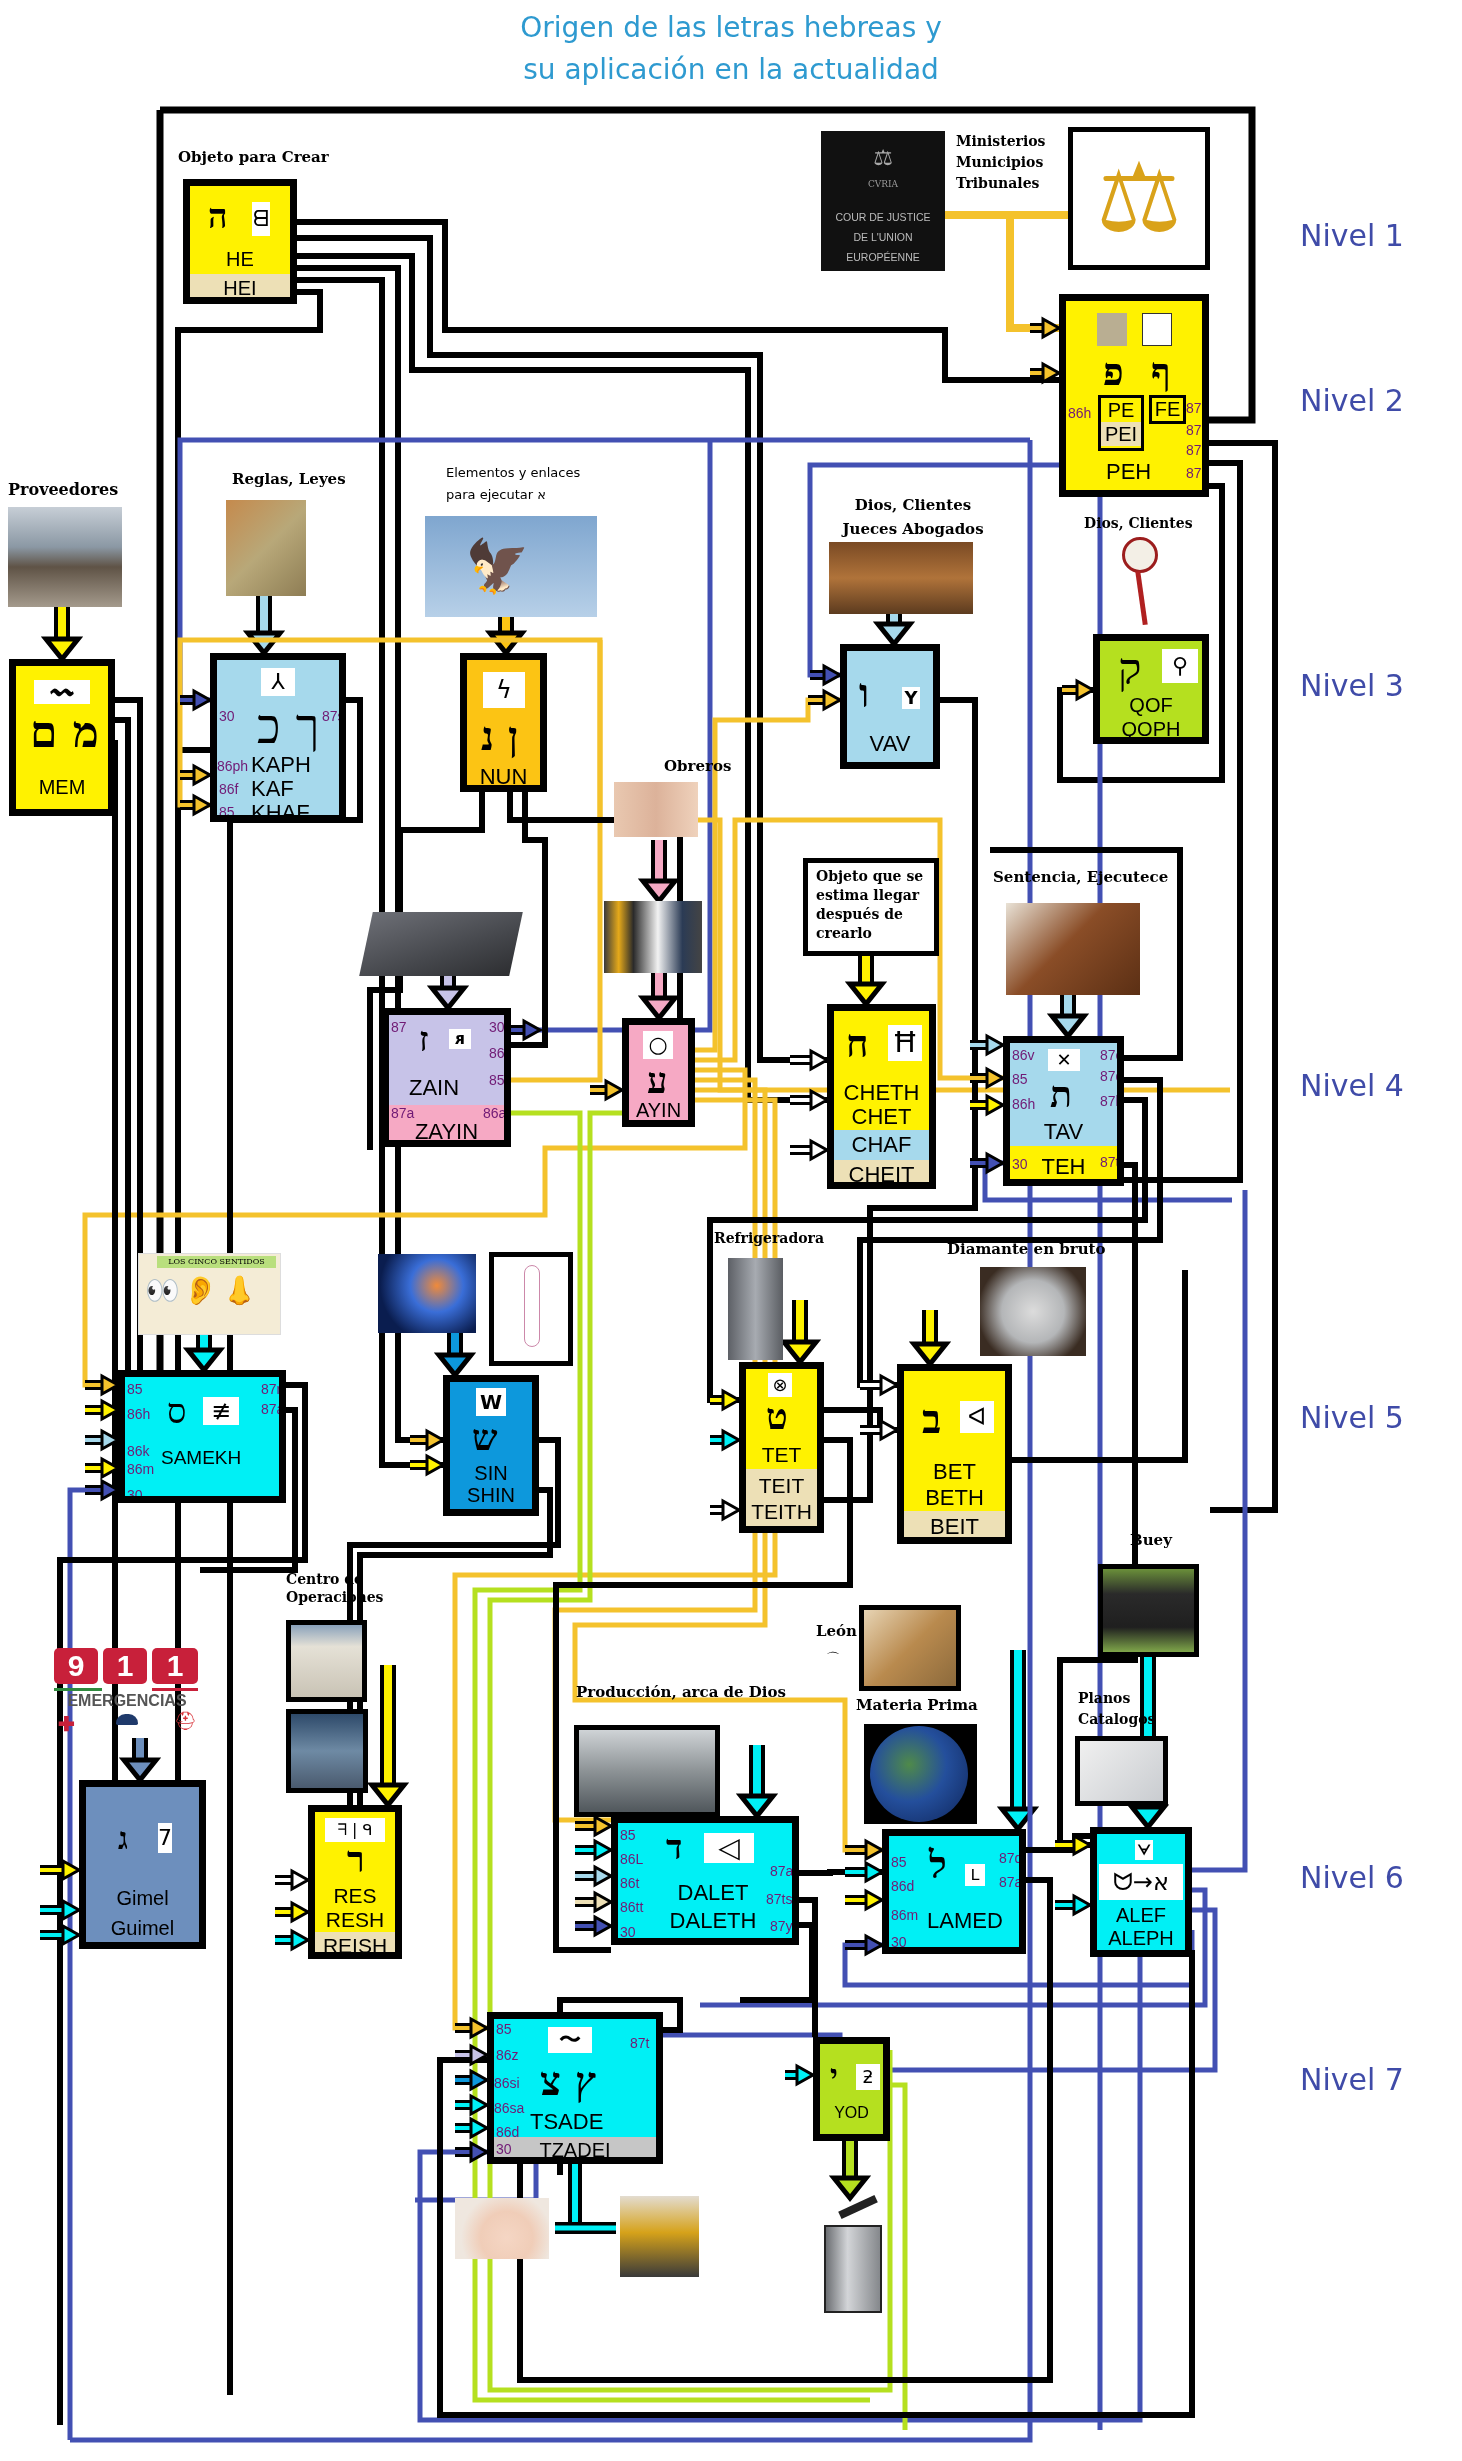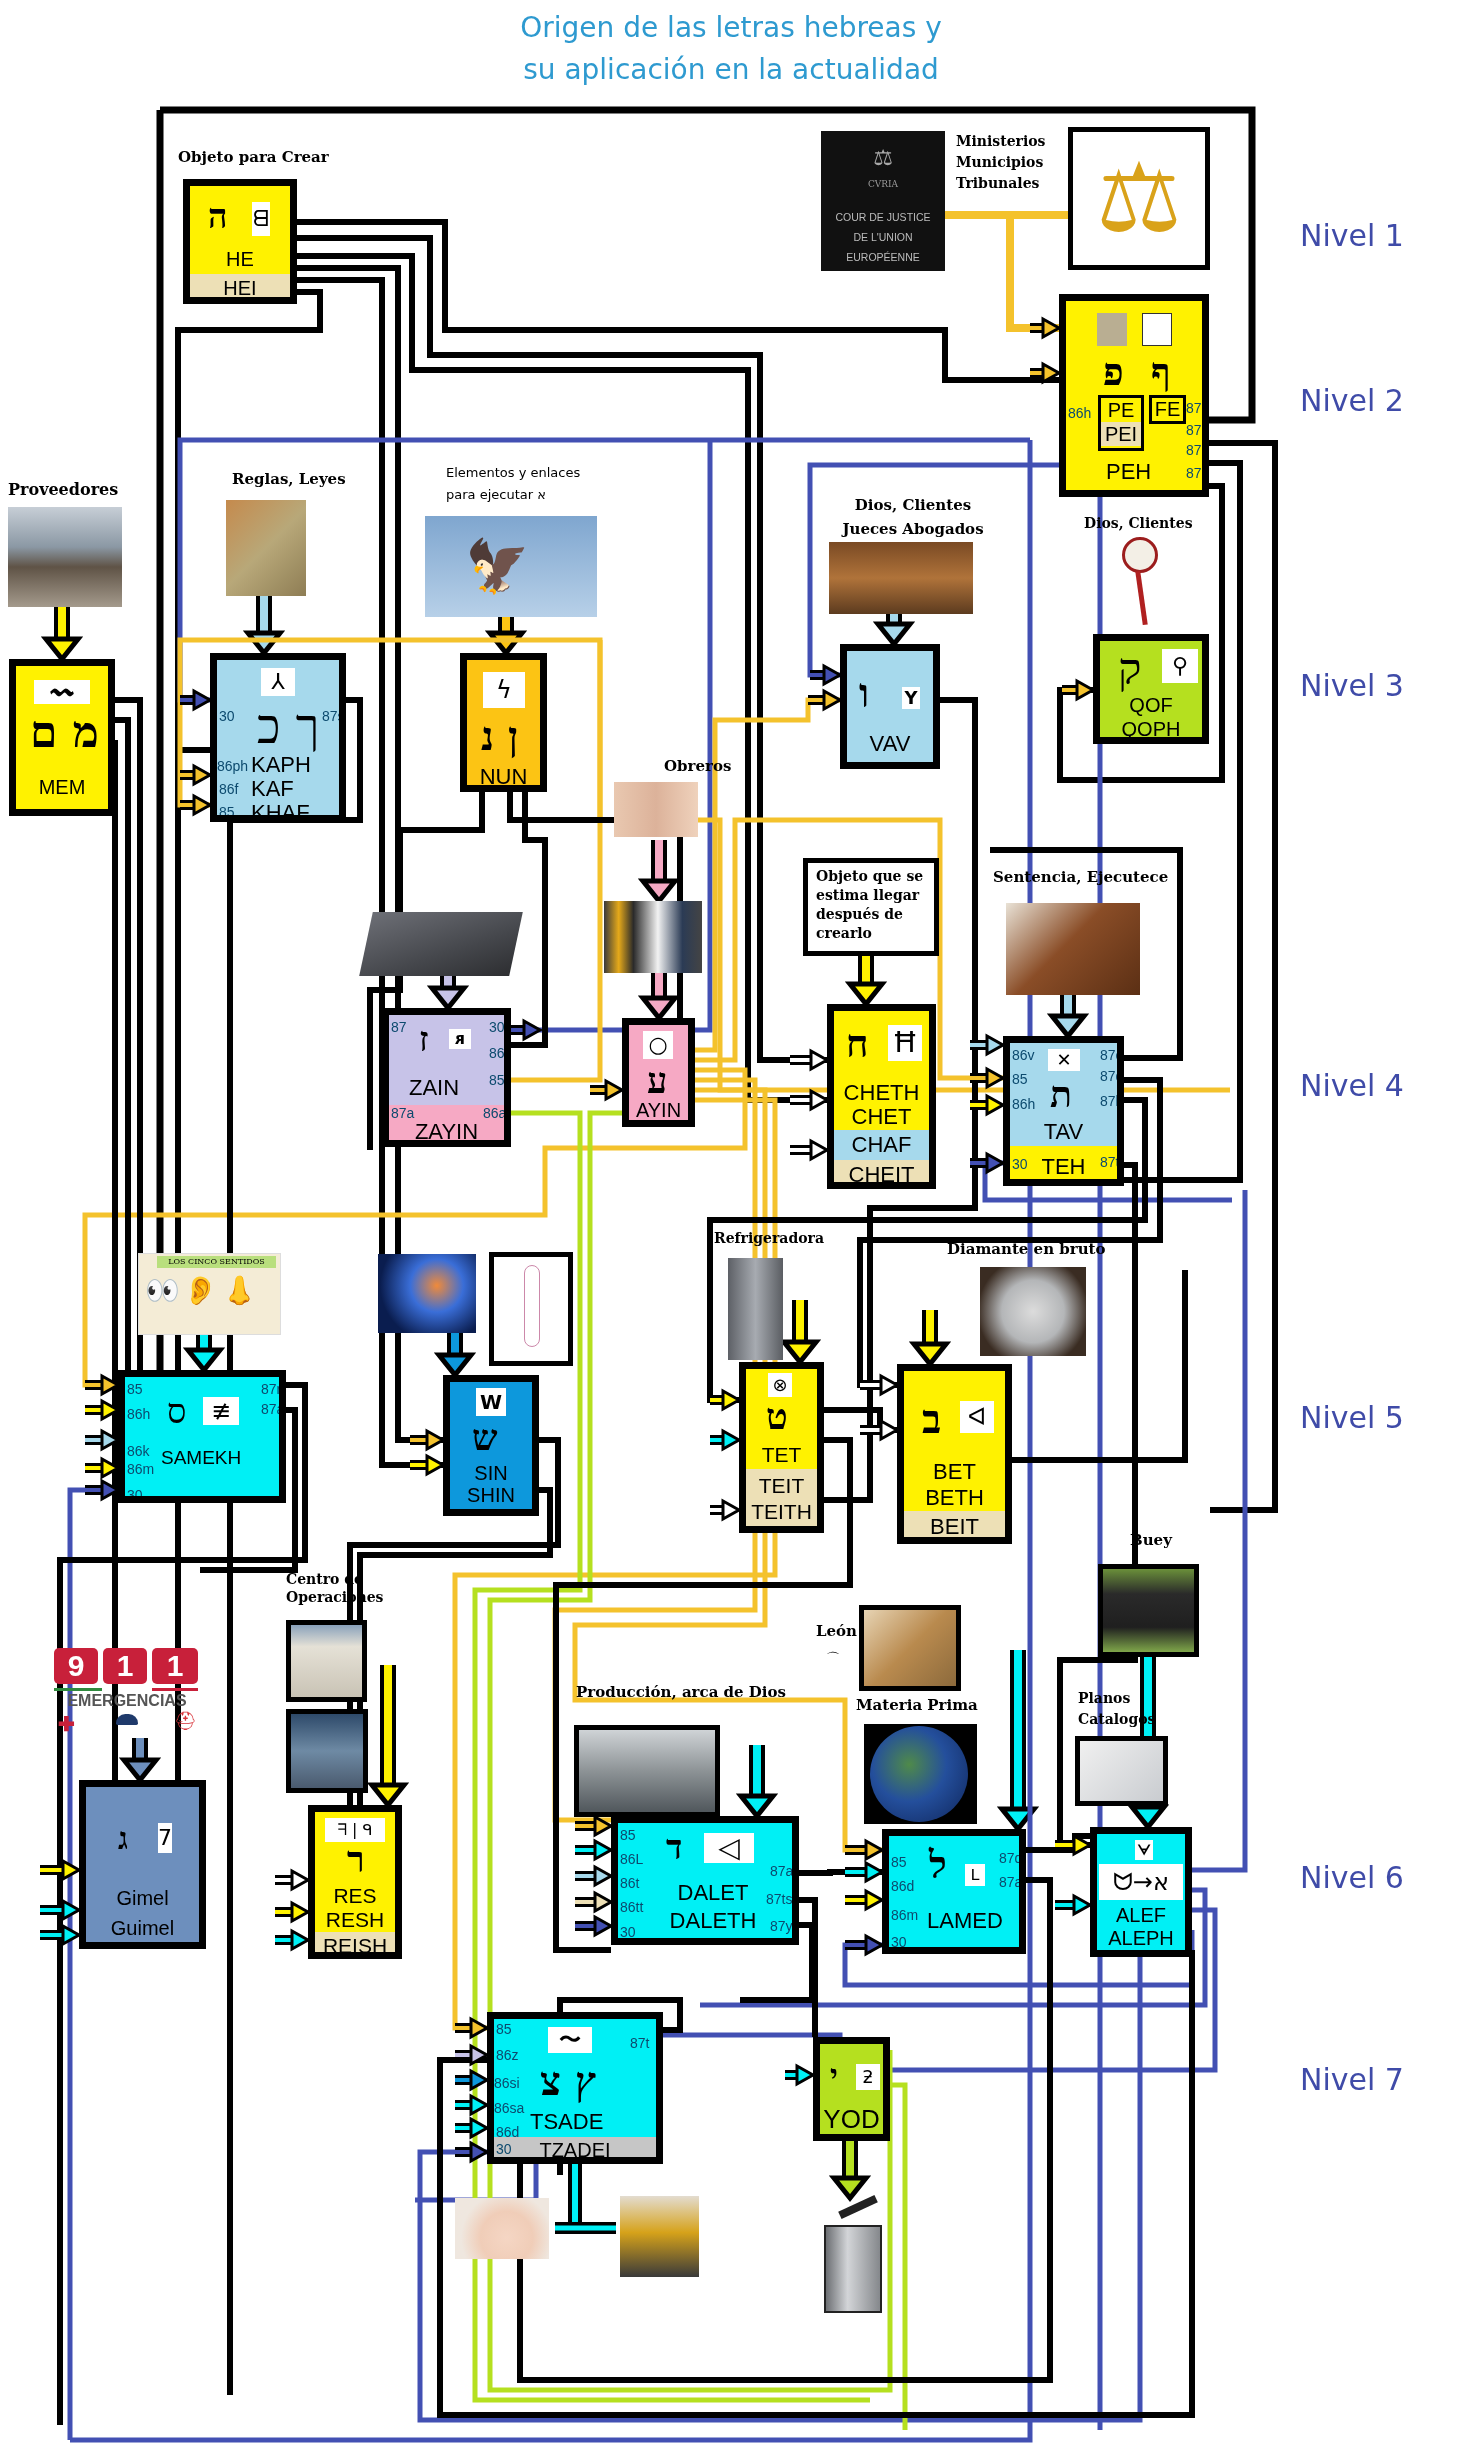--- a/index.html
+++ b/index.html
@@ -5,21 +5,21 @@
   html, body { margin:0; padding:0; background:#ffffff; }
   body { width:1462px; height:2461px; position:relative; overflow:hidden; font-family:"Liberation Sans", sans-serif; }
   #wires { position:absolute; left:0; top:0; width:1462px; height:2461px; }
   .title { position:absolute; left:0; width:1462px; text-align:center; color:#2e9ad0; font-family:"DejaVu Sans", sans-serif; font-size:28px; line-height:40px; }
   .nivel { position:absolute; left:1300px; color:#3f4ba8; font-family:"DejaVu Sans", sans-serif; font-size:30px; }
   .box { position:absolute; border:7px solid #000; box-sizing:border-box; overflow:hidden; }
   .band { position:absolute; left:0; right:0; text-align:center; }
   .lname { font-family:"Liberation Sans", sans-serif; color:#000; text-align:center; }
   .heb { position:absolute; font-family:"DejaVu Serif", serif; font-weight:bold; color:#000; }
   .glyph { position:absolute; background:#fff; color:#000; font-family:"DejaVu Sans", sans-serif; text-align:center; }
-  .port { position:absolute; font-family:"Liberation Sans", sans-serif; font-size:14px; color:#0c4a6e; }
+  .port { position:absolute; font-family:"Liberation Sans", sans-serif; font-size:14px; color:#701a75; }
   .caption { position:absolute; font-family:"DejaVu Serif", serif; font-weight:bold; color:#000; font-size:15px; line-height:19px; }
   .img { position:absolute; box-sizing:border-box; }
   .imgframe { border:5px solid #000; }
   .y { background:#fff200; }
   .tan { background:#ede0b6; }
   .lb { background:#a6d9ec; }
   .cy { background:#00f0f5; }
   .or { background:#fcc414; }
   .lav { background:#c7c3e8; }
   .pk { background:#f6a9c4; }
@@ -644,18 +644,18 @@
     <div class="port" style="left:2px;top:4px;">30</div>
     <div class="lname" style="position:absolute;left:0;right:0;top:2px;font-size:20px;">TZADEI</div>
   </div>
 </div>
 <div class="img" style="left:455px;top:2198px;width:94px;height:61px;background:radial-gradient(circle at 55% 65%,#f5d6c4 0%,#f0cdb8 40%,#efe7df 70%);"></div>
 <div class="img" style="left:620px;top:2196px;width:79px;height:81px;background:linear-gradient(#e3dcd0 0%,#d6a21a 45%,#3a3a3a 100%);"></div>
 
 <div class="box gr" style="left:813px;top:2037px;width:77px;height:104px;">
   <div class="heb" style="left:10px;top:14px;font-size:30px;">י</div>
   <div class="glyph" style="left:36px;top:20px;width:24px;height:26px;font-size:18px;line-height:26px;">ƻ</div>
-  <div class="band" style="top:60px;font-size:26px;">YOD</div>
+  <div class="band" style="top:60px;font-size:16px;">YOD</div>
 </div>
 <div class="img" style="left:820px;top:2203px;width:66px;height:110px;">
   <div style="position:absolute;left:4px;top:22px;width:58px;height:88px;background:linear-gradient(90deg,#6c6f73,#d3d5d8 40%,#85888c);border:2px solid #222;box-sizing:border-box;"></div>
   <div style="position:absolute;left:18px;top:0;width:40px;height:8px;background:#222;transform:rotate(-25deg);"></div>
 </div>
 
 </body></html>

